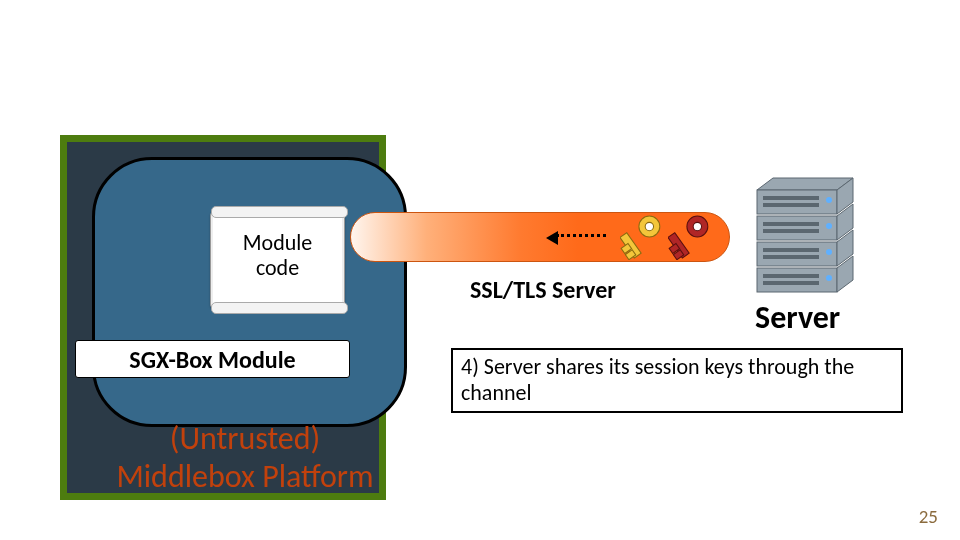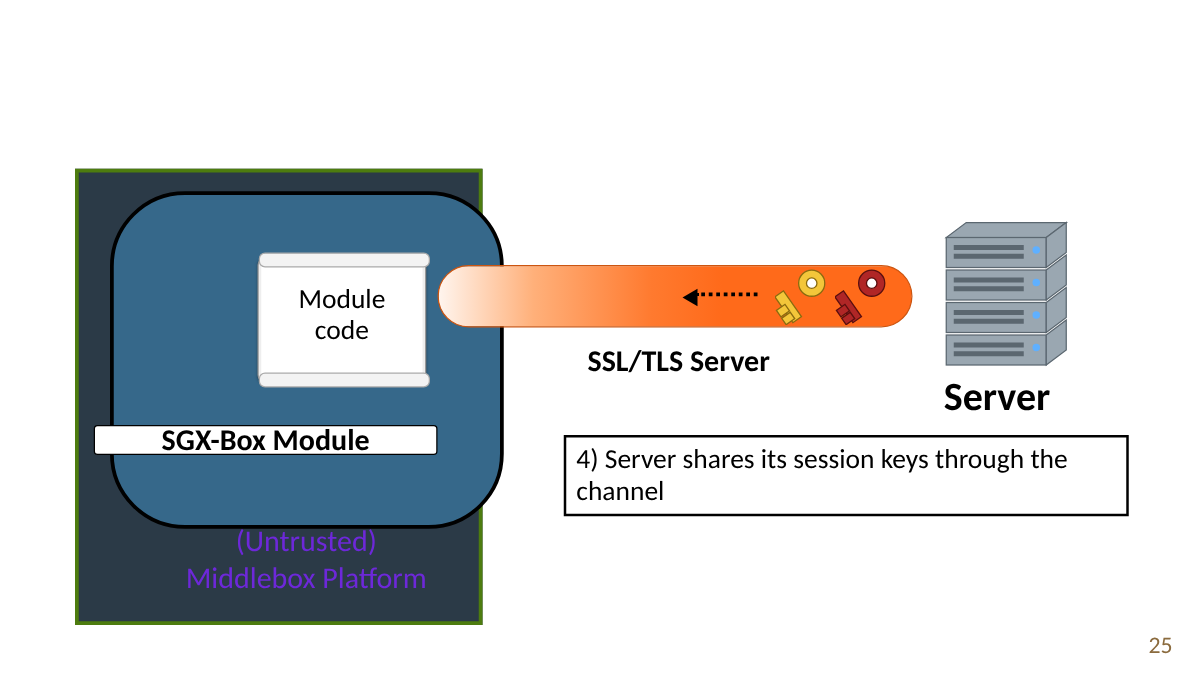--- a/index.html
+++ b/index.html
@@ -1,27 +1,27 @@
 <!DOCTYPE html>
 <html><head>
 <meta charset="utf-8">
 <style>
   * { box-sizing: border-box; margin: 0; padding: 0; }
   html, body { width: 960px; height: 540px; font-family: Calibri, Arial, sans-serif; background: #fff; color: #000; }
   .slide { position: relative; width: 960px; height: 540px; }
   .title { position: absolute; top: 28px; left: 0; width: 100%; text-align: center; font-size: 40px; font-weight: 400; }
-  .platform-box { position: absolute; left: 60px; top: 135px; width: 326px; height: 365px; background: #2b3a47; border: 3px solid #4d7c0f; }
+  .platform-box { position: absolute; left: 60px; top: 135px; width: 326px; height: 365px; background: #2b3a47; border: 7px solid #4d7c0f; }
   .module-rrect { position: absolute; left: 25px; top: 15px; width: 315px; height: 270px; border: 3px solid #000; border-radius: 60px; background: #36688a; }
   .scroll { position: absolute; left: 115px; top: 50px; width: 135px; height: 100px; background: #fff; border: 1px solid #999; border-radius: 6px; box-shadow: inset 0 0 0 2px #eee, 0 1px 2px rgba(0,0,0,.3); padding: 6px 0; }
   .scroll::before, .scroll::after { content: ""; position: absolute; left: 0; width: 135px; height: 10px; background: #f3f3f3; border: 1px solid #aaa; border-radius: 5px; }
   .scroll::before { top: -5px; }
   .scroll::after  { bottom: -5px; }
   .scroll-label { position: absolute; left: 115px; top: 70px; width: 135px; text-align: center; font-size: 22px; line-height: 1.15; }
-  .sgx-label-bg { position: absolute; left: 75px; top: 340px; width: 275px; height: 24px; background: #fff; border: 1px solid #000; border-radius: 3px; display:flex; align-items:center; justify-content:center; font-size: 24px; font-weight: 700; }
-  .untrusted { position: absolute; left: 60px; top: 420px; width: 370px; text-align: center; font-size: 24px; color: #6d28d9; line-height: 1.2; }
+  .sgx-label-bg { position: absolute; left: 75px; top: 340px; width: 275px; height: 38px; background: #fff; border: 1px solid #000; border-radius: 3px; display:flex; align-items:center; justify-content:center; font-size: 24px; font-weight: 700; }
+  .untrusted { position: absolute; left: 60px; top: 420px; width: 370px; text-align: center; font-size: 32px; color: #c2410c; line-height: 1.2; }
   .channel { position: absolute; left: 350px; top: 212px; width: 380px; height: 50px; border-radius: 25px; background: linear-gradient(90deg, #fff5ee 0%, #ffb07a 20%, #ff7a2f 45%, #ff6a1a 60%, #ff6a1a 100%); border: 1px solid #cc5510; overflow: visible; }
   .arrow-dash { position: absolute; left: 556px; top: 234px; width: 50px; height: 0; border-top: 3px dotted #000; }
   .arrow-dash::before { content: ""; position: absolute; left: -10px; top: -6px; border-right: 12px solid #000; border-top: 7px solid transparent; border-bottom: 7px solid transparent; }
   .key { position: absolute; top: 214px; width: 42px; height: 46px; }
   .channel-label { position: absolute; left: 470px; top: 275px; font-size: 24px; font-weight: 700; }
   .server-icon { position: absolute; left: 745px; top: 170px; width: 120px; height: 130px; }
   .server-label { position: absolute; left: 755px; top: 298px; font-size: 32px; font-weight: 700; }
   .caption-box { position: absolute; left: 451px; top: 348px; width: 452px; height: 65px; border: 2px solid #000; background: #fff; padding: 4px 8px; font-size: 22px; line-height: 1.2; }
   .pagenum { position: absolute; right: 22px; bottom: 12px; font-size: 19px; color: #8b6b3e; }
   

